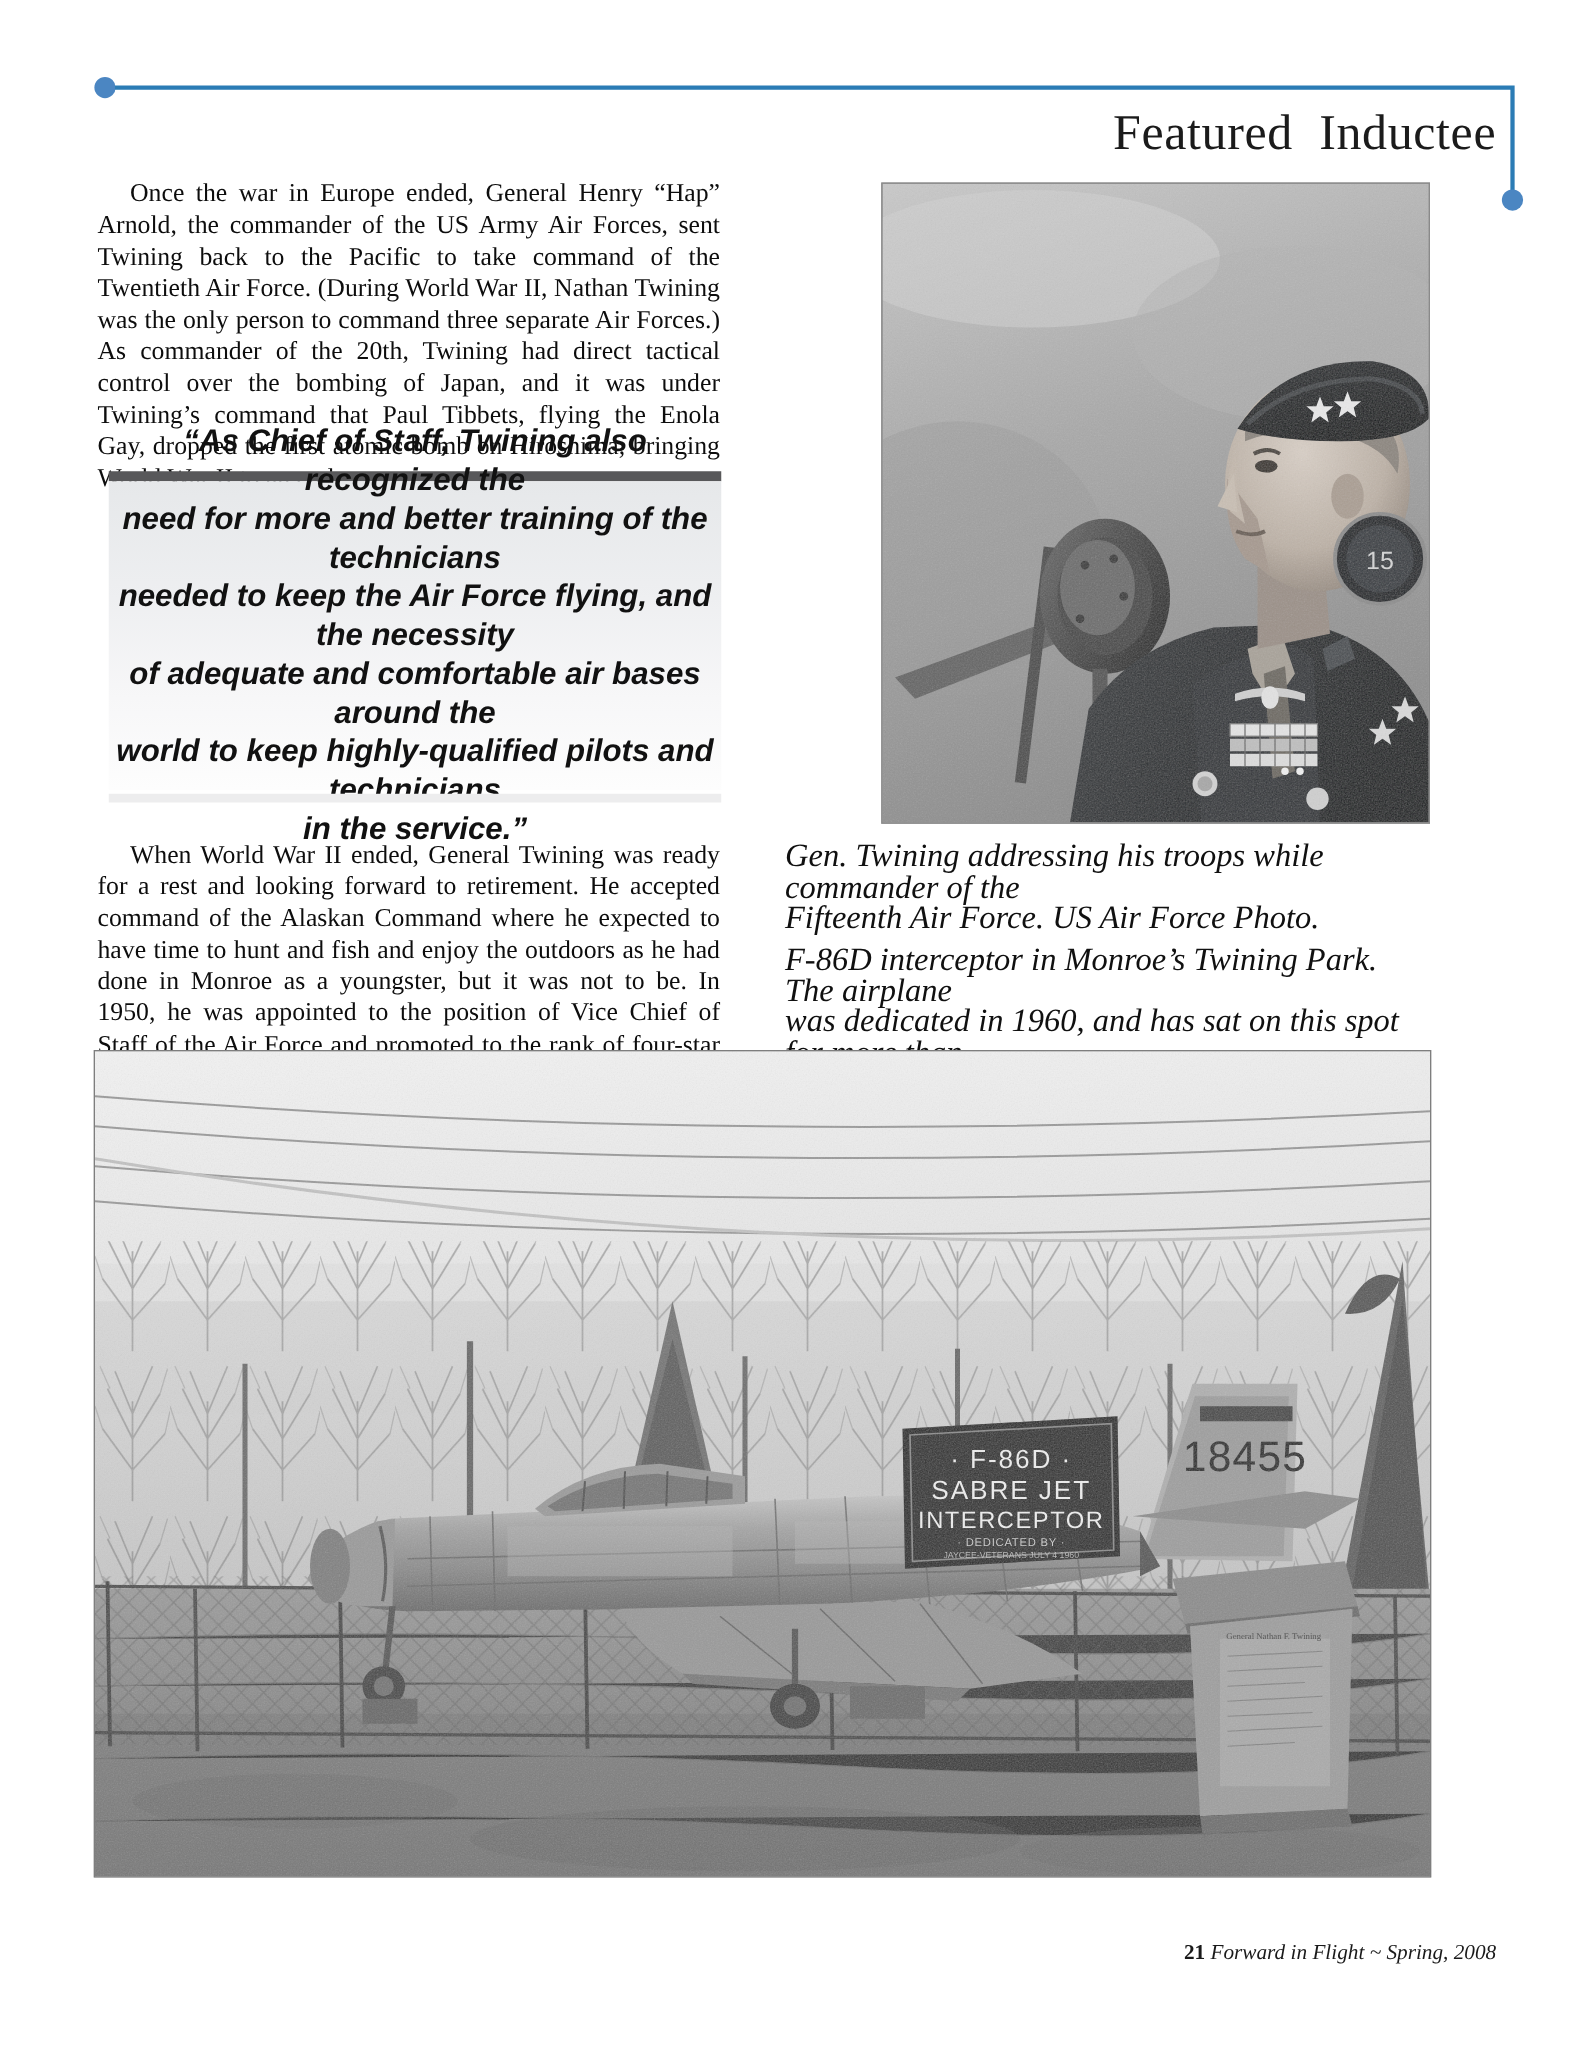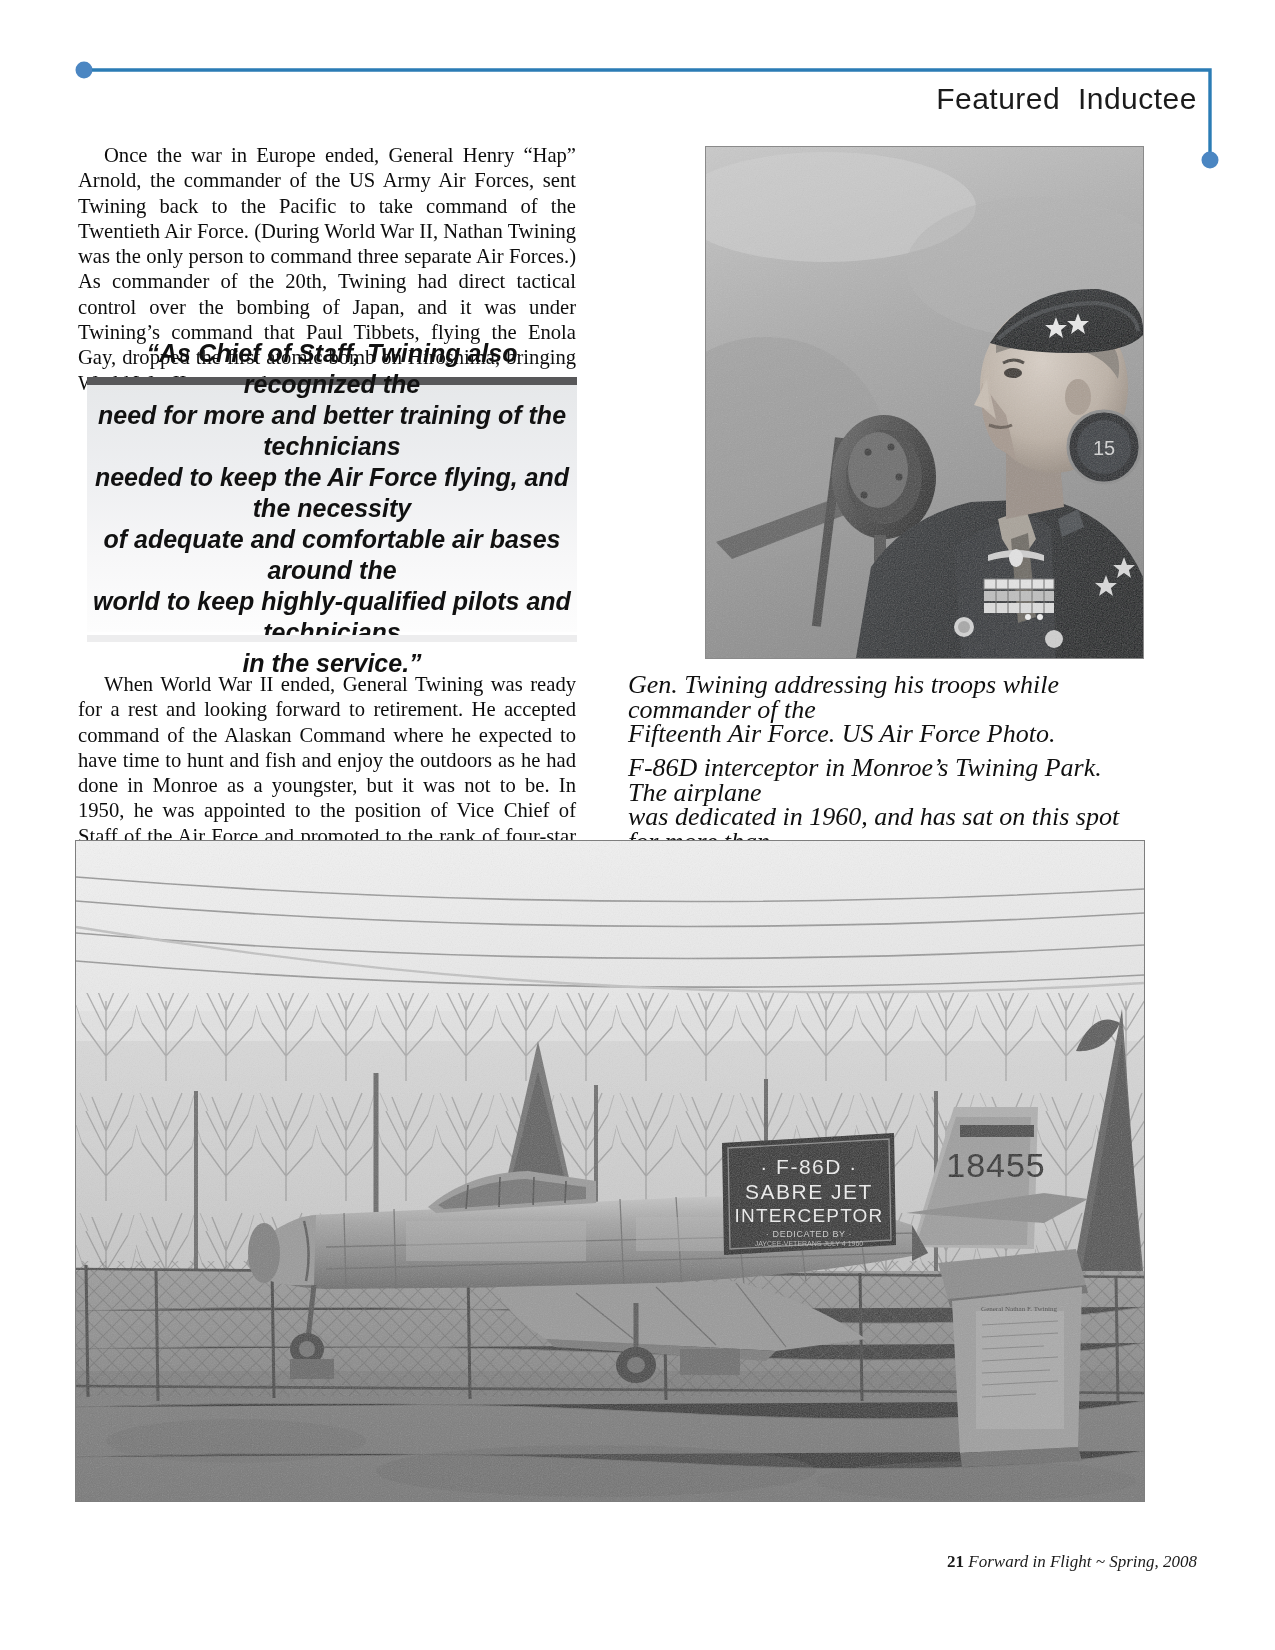--- a/index.html
+++ b/index.html
@@ -21,22 +21,22 @@
     position: absolute;
     left: 0; top: 0;
     width: 1275px; height: 180px;
     pointer-events: none;
   }
 
   #page-title {
     position: absolute;
     right: 78px;
     top: 82px;
-    font-family: Liberation Sans, sans-serif;
-    font-size: 30px;
+    font-family: Liberation Serif, serif;
+    font-size: 40px;
     letter-spacing: 0.5px;
     color: #1b1b1b;
     white-space: pre;
   }
 
   
   #left-column {
     position: absolute;
     left: 78px;
     top: 143px;

